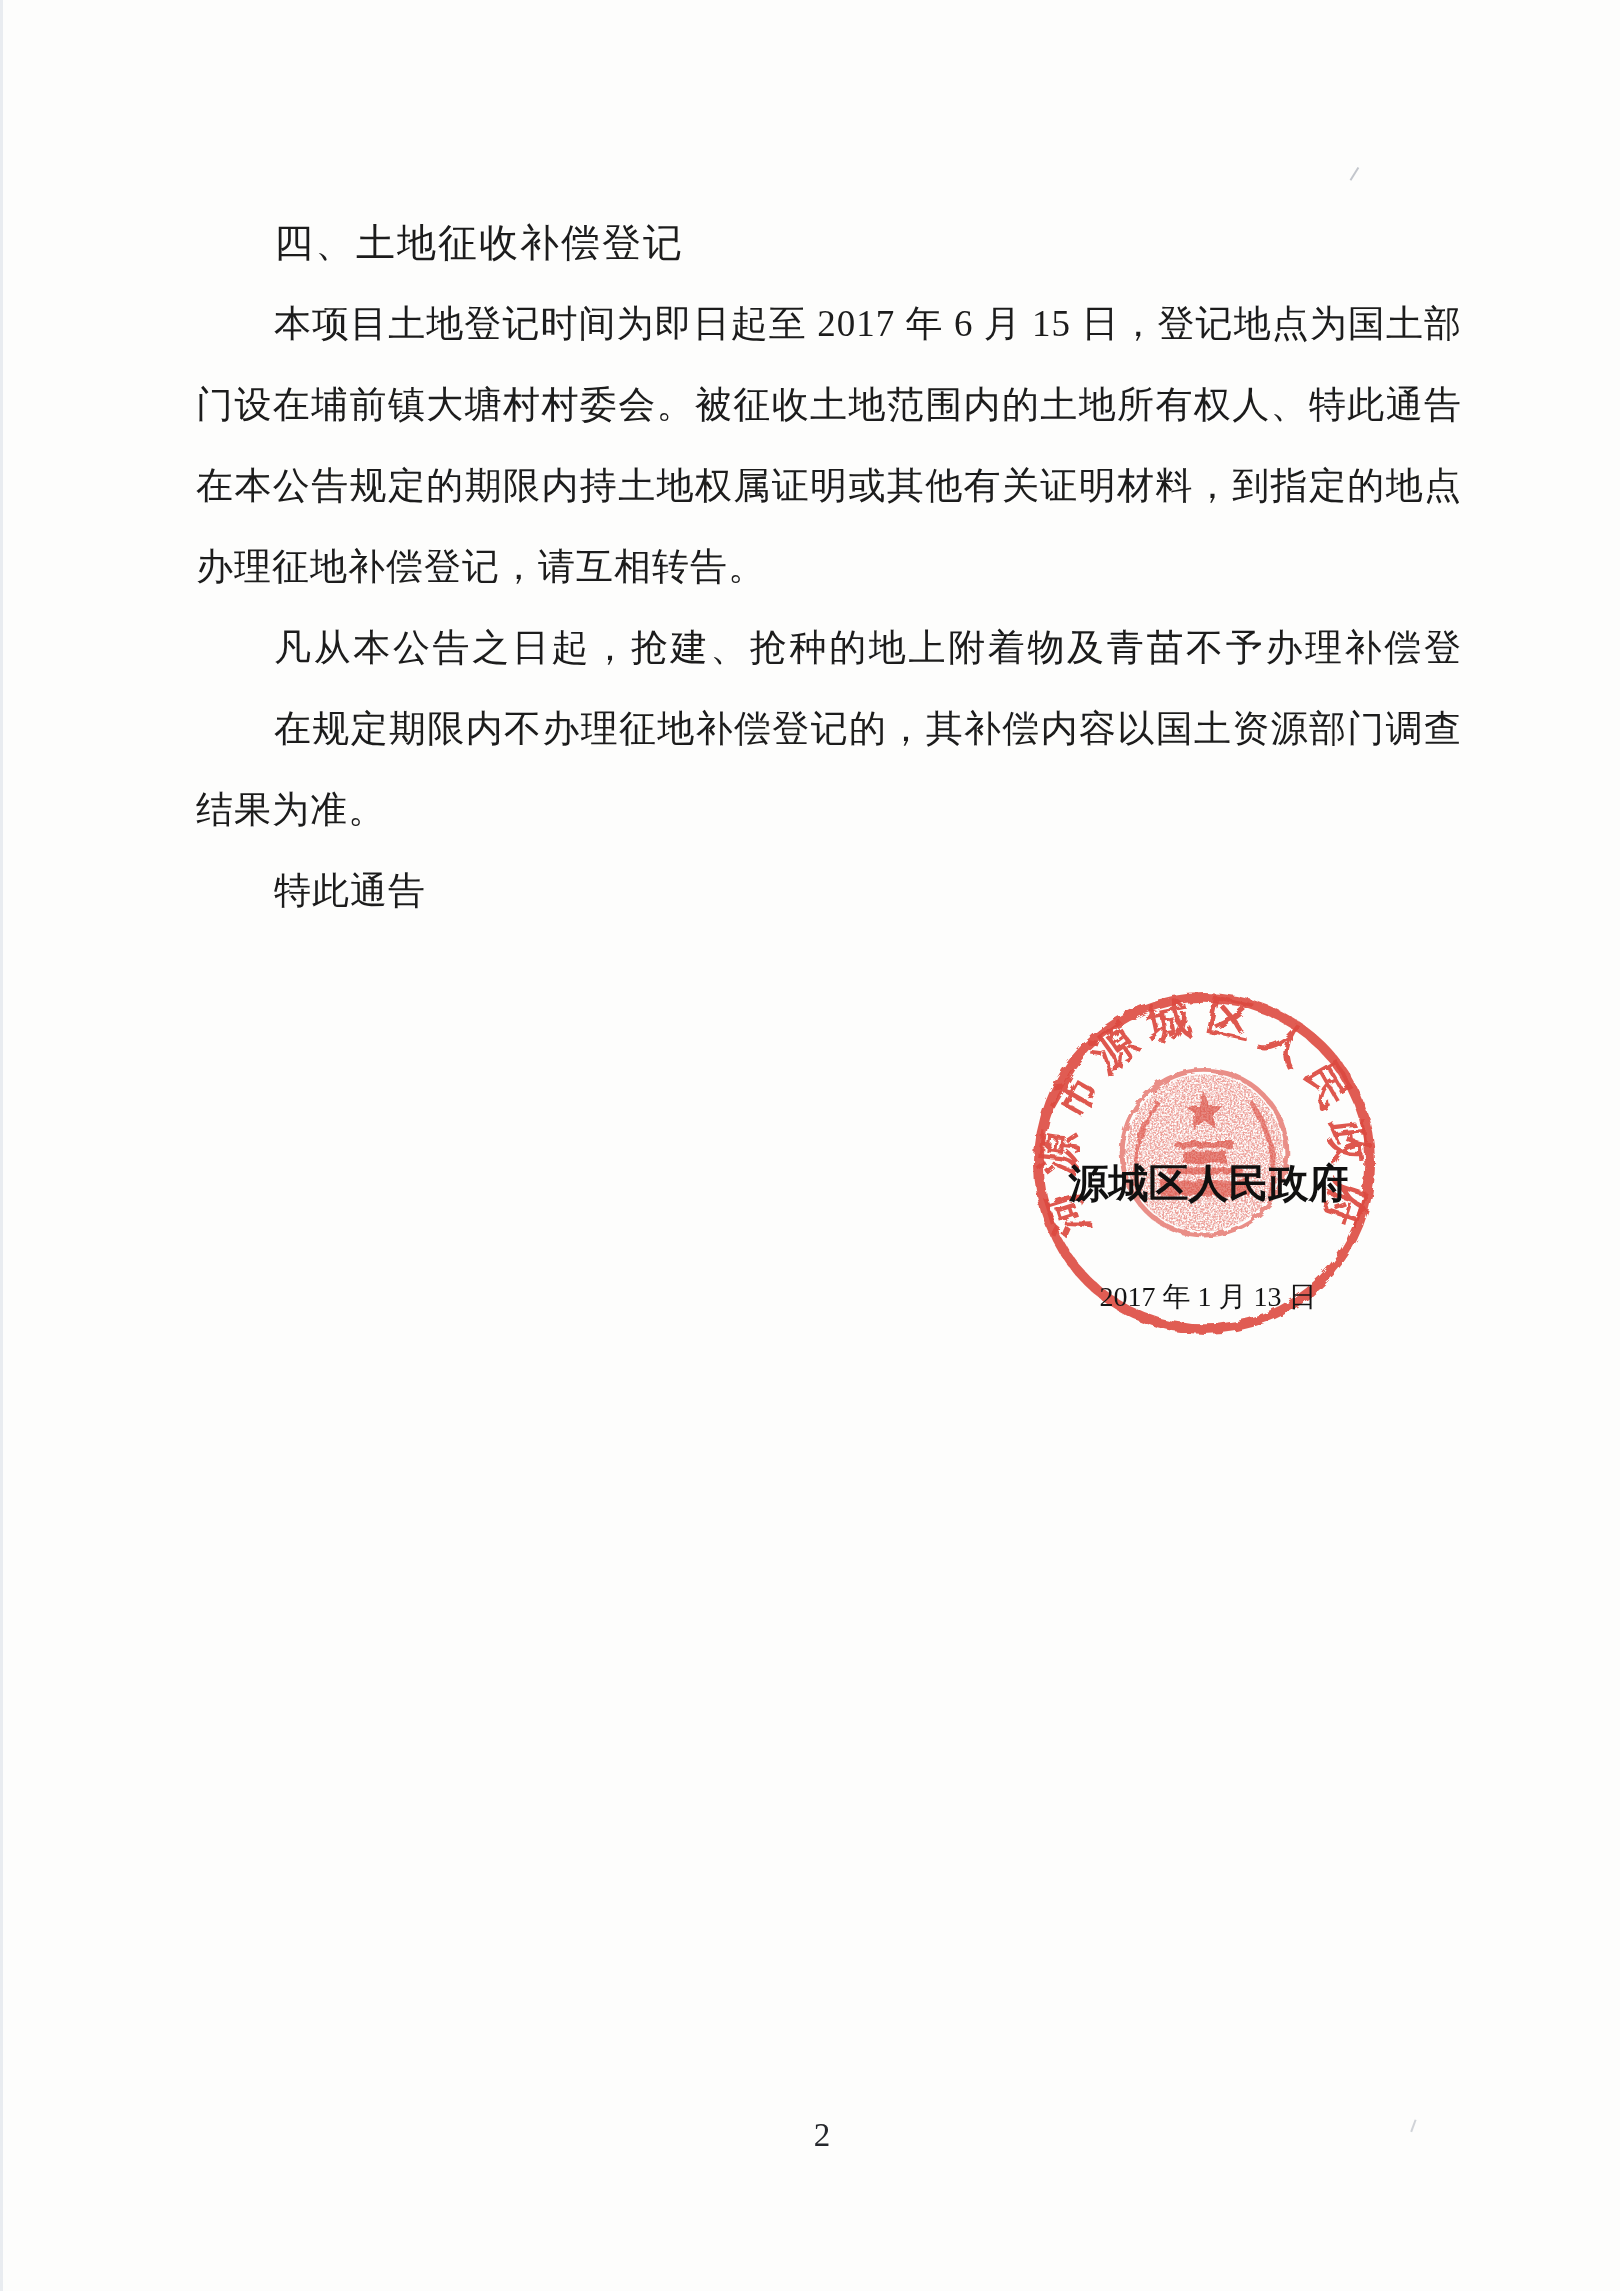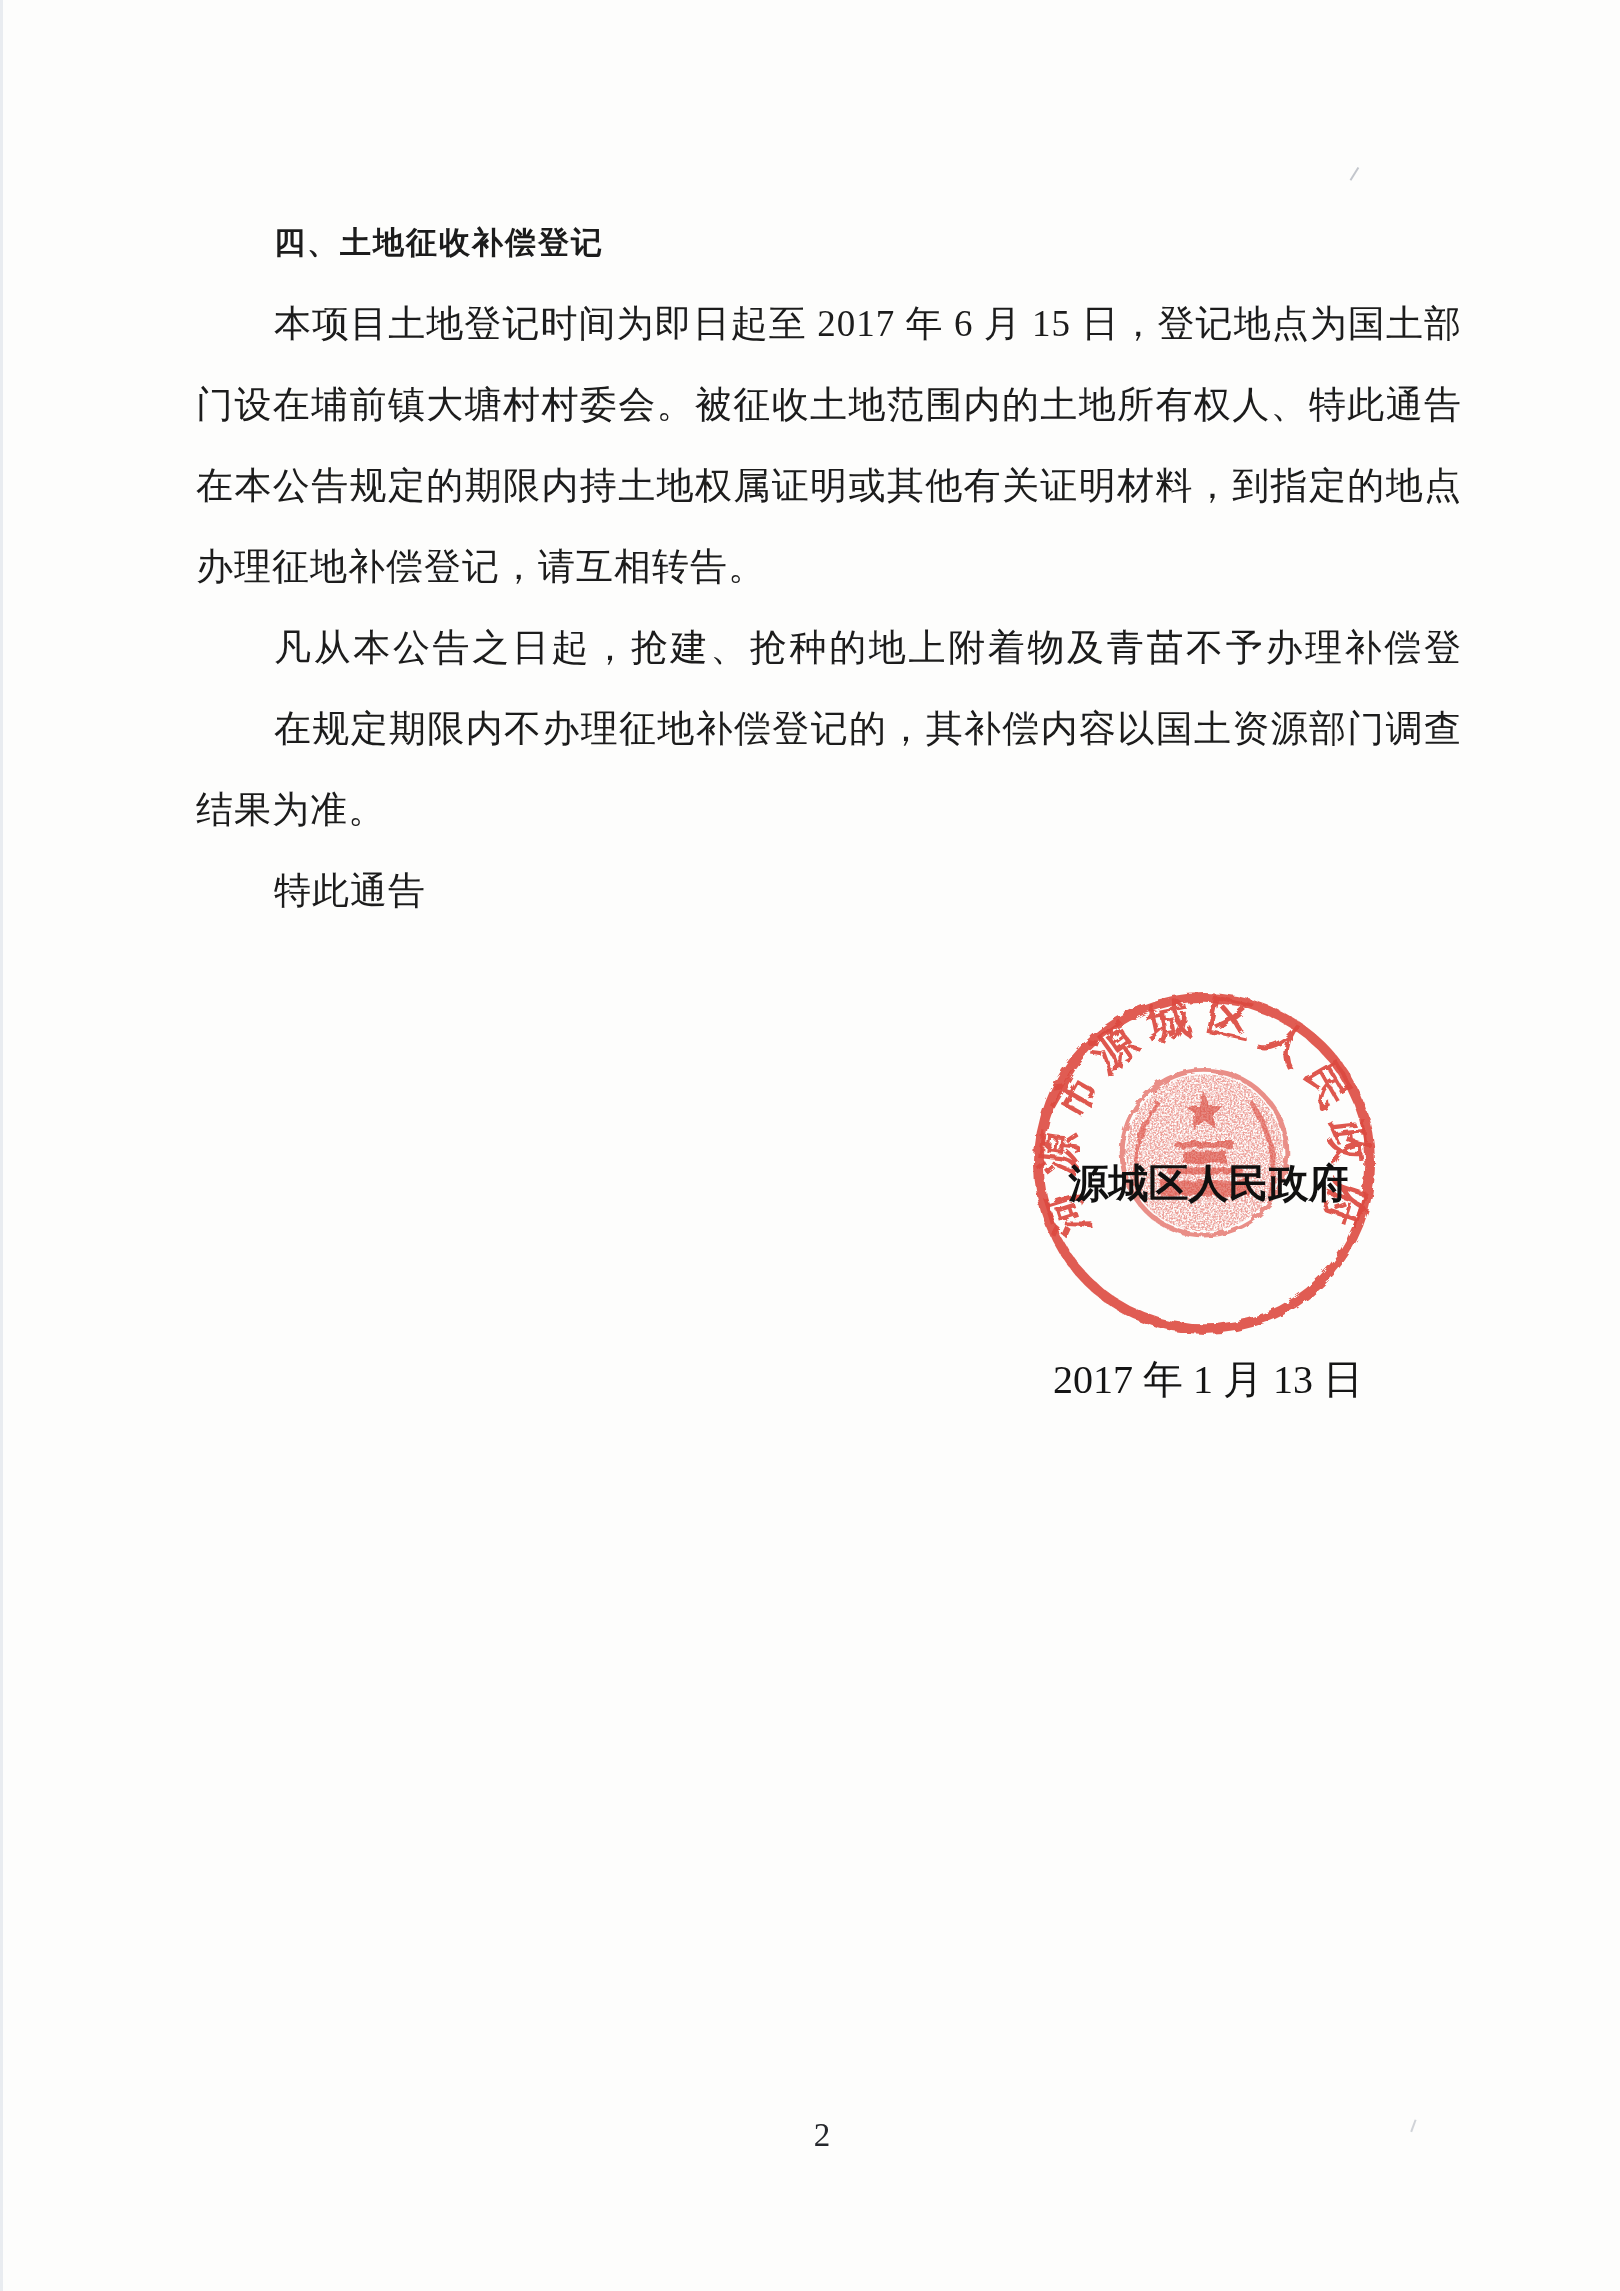--- a/index.html
+++ b/index.html
@@ -31,40 +31,40 @@
     color:#1c1c1c;
   }
   .tline {
     height:81px; line-height:81px;
     text-align:justify;
     overflow:hidden;
     white-space:normal;
   }
   .tline.fill { text-align-last:justify; }
   .tline.indent { text-indent:78px; }
-  .heading { font-weight:bold; font-size:31px; letter-spacing:2px; }
+  .heading { font-weight:normal; font-size:39px; letter-spacing:2px; }
 
   
   .seal-wrap {
     position:absolute; left:1029px; top:988px;
     width:351px; height:351px;
   }
   .seal-wrap svg { display:block; width:100%; height:100%; }
 
   .authority {
     position:absolute; left:1032px; top:1156px;
     width:353px; text-align:center;
     font-size:40px; font-weight:bold;
     letter-spacing:0px; color:#101010;
     z-index:3;
   }
   .sign-date {
-    position:absolute; left:1022px; top:1352px;
+    position:absolute; left:1022px; top:1278px;
     width:372px; text-align:center;
-    font-size:40px; color:#151515;
+    font-size:28px; color:#151515;
     z-index:3;
   }
 
   
   .page-number {
     position:absolute; left:773px; top:2117px;
     width:98px; text-align:center;
     font-size:33px; color:#25272c;
   }
 

